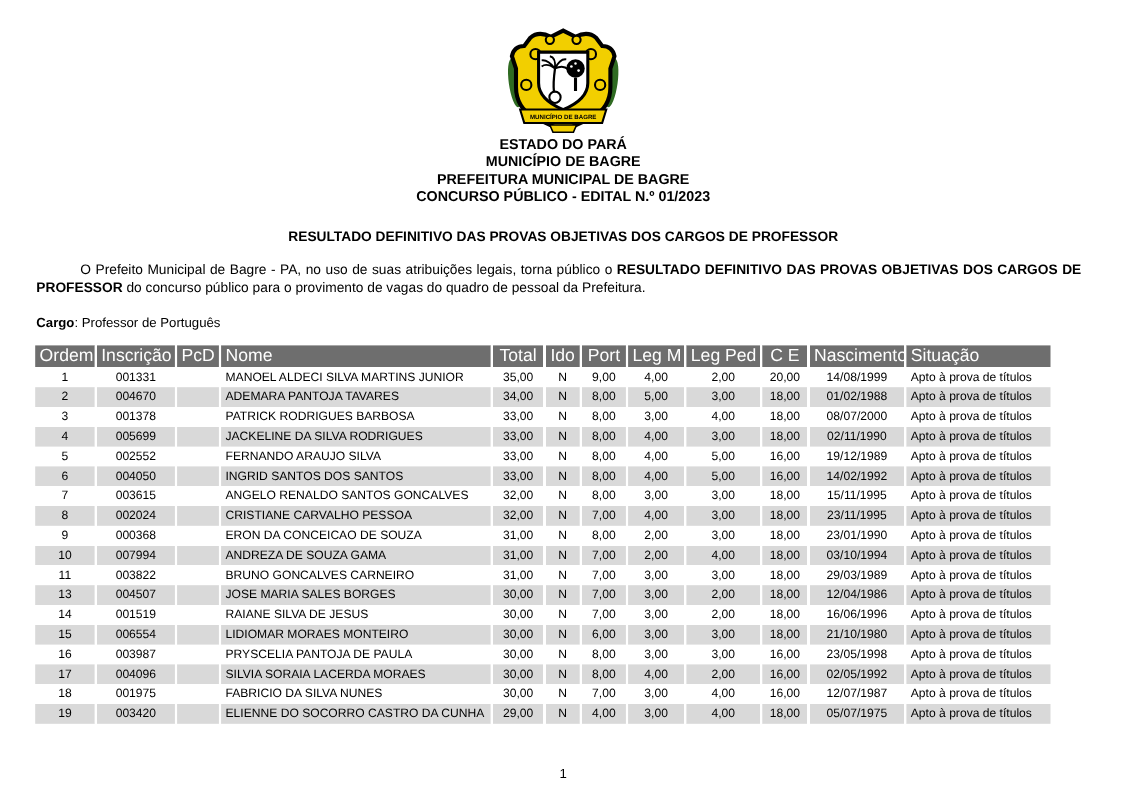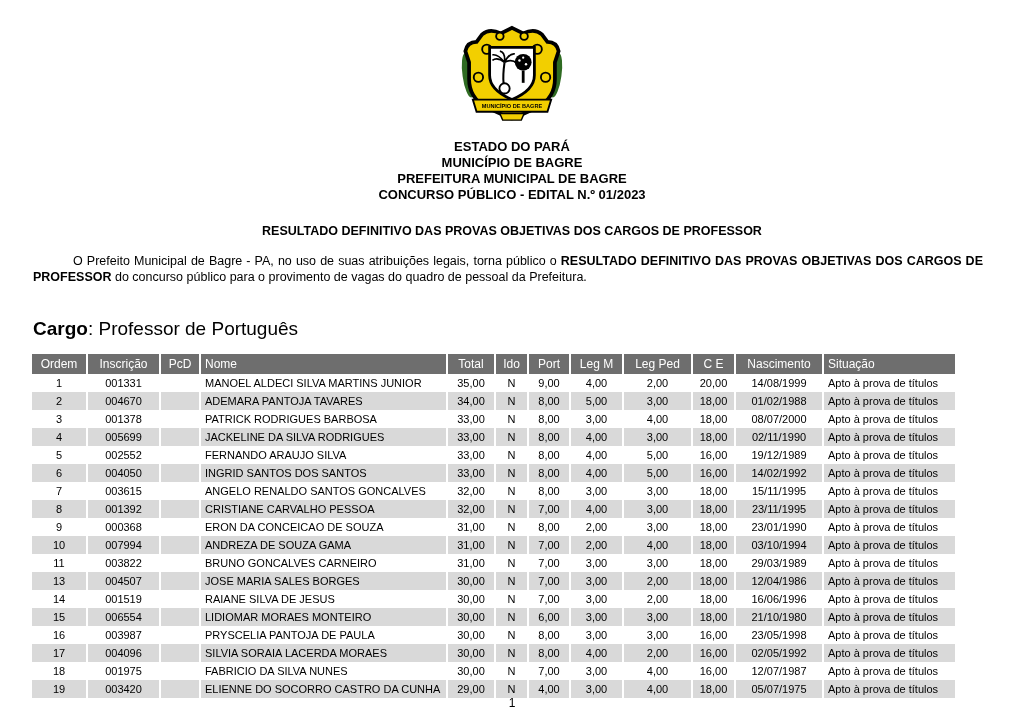--- a/index.html
+++ b/index.html
@@ -1,26 +1,26 @@
 <!DOCTYPE html>
 <html><head>
 <meta charset="utf-8">
 <style>
   html,body{margin:0;padding:0;background:#888;}
   .page{position:relative;width:1024px;height:724px;background:#ffffff;margin:0 auto;
         font-family:"Liberation Sans",sans-serif;color:#000;overflow:hidden;}
   .logo-wrap{width:112px;height:96px;margin:25px auto 2px auto;}
-  .org-block{text-align:center;font-weight:bold;font-size:13px;line-height:16px;margin-top:18px;}
+  .org-block{text-align:center;font-weight:bold;font-size:13px;line-height:16px;margin-top:2px;}
   .doc-title{text-align:center;font-weight:bold;font-size:12.5px;margin-top:21px;}
   .intro{margin:16px 41px 0 33px;font-size:12.5px;line-height:15.5px;text-align:justify;text-indent:40px;}
   .intro b{font-weight:bold;}
-  .cargo-line{margin:33px 0 0 33px;font-size:19px;}
+  .cargo-line{margin:17px 0 0 33px;font-size:12px;}
   .cargo-line b{font-weight:bold;}
   table.results{border-collapse:collapse;table-layout:fixed;width:923px;margin:14px 0 0 32px;}
-  table.results th{background:#6e6e6e;color:#ffffff;font-weight:normal;font-size:12px;height:20px;
+  table.results th{background:#6e6e6e;color:#ffffff;font-weight:normal;font-size:16px;height:20px;
       padding:0 4px;border-right:2px solid #ffffff;white-space:nowrap;overflow:hidden;box-sizing:border-box;}
   table.results th:last-child{border-right:none;}
   table.results td{font-size:11px;height:18px;padding:0 4px;border-right:2px solid #ffffff;
       white-space:nowrap;overflow:hidden;box-sizing:border-box;}
   table.results td:last-child{border-right:none;}
   table.results tbody tr:nth-child(even){background:#d9d9d9;}
   .al{text-align:left;}
   .ac{text-align:center;}
   .page-number{position:absolute;left:0;bottom:14px;width:100%;text-align:center;font-size:12px;}
 </style>
@@ -193,21 +193,21 @@
           <td class="ac">N</td>
           <td class="ac">8,00</td>
           <td class="ac">3,00</td>
           <td class="ac">3,00</td>
           <td class="ac">18,00</td>
           <td class="ac">15/11/1995</td>
           <td class="al">Apto à prova de títulos</td>
         </tr>
         <tr>
           <td class="ac">8</td>
-          <td class="ac">001392</td>
+          <td class="ac">002024</td>
           <td class="ac"></td>
           <td class="al">CRISTIANE CARVALHO PESSOA</td>
           <td class="ac">32,00</td>
           <td class="ac">N</td>
           <td class="ac">7,00</td>
           <td class="ac">4,00</td>
           <td class="ac">3,00</td>
           <td class="ac">18,00</td>
           <td class="ac">23/11/1995</td>
           <td class="al">Apto à prova de títulos</td>

